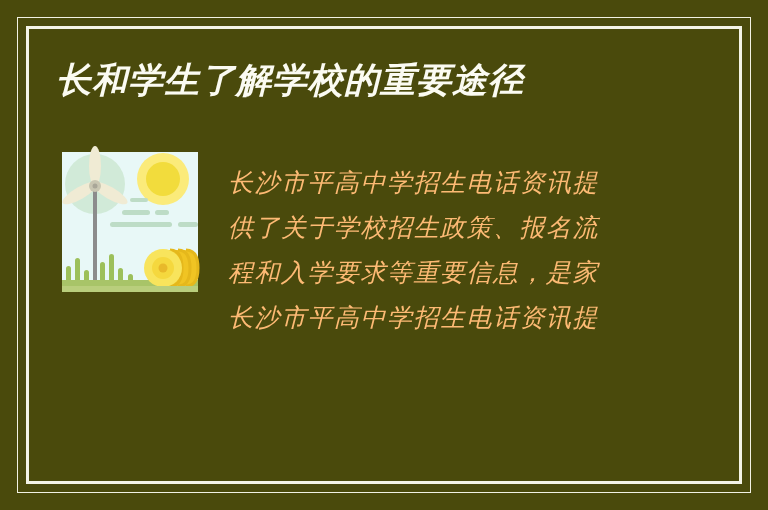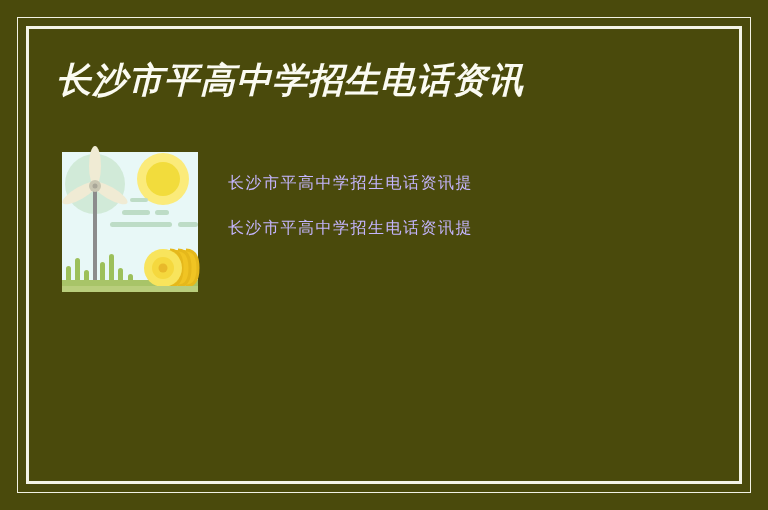--- a/index.html
+++ b/index.html
@@ -68,39 +68,40 @@
   }
   .illustration svg { display: block; }
 
   
   .body-text {
     position: absolute;
     left: 228px;
     top: 160px;
     width: 418px;
     font-family: "DejaVu Serif", "Liberation Serif", serif;
-    font-size: 16px;
+    font-size: 25px;
+    font-style: italic;
     line-height: 45px;
-    color: #c4b5fd;
+    color: #fdba74;
     letter-spacing: 1.5px;
     text-align: justify;
     overflow: hidden;
     max-height: 234px;
   }
   .body-text .ln { display: block; white-space: nowrap; }
 </style>
 </head>
 <body>
 
 <div id="card">
 
   <div class="frame-outer"></div>
   <div class="frame-inner"></div>
 
-  <div class="title">长沙市平高中学招生电话资讯</div>
+  <div class="title">长和学生了解学校的重要途径</div>
 
   <div class="illustration">
     <svg width="142" height="155" viewBox="0 0 142 155" xmlns="http://www.w3.org/2000/svg">
 
       <rect x="4" y="6" width="136" height="140" fill="#E8F8F7"></rect>
 
       <circle cx="37" cy="38" r="30" fill="#CDE7D2" opacity="0.85"></circle>
 
       <circle cx="105" cy="33" r="26" fill="#FBEB7A"></circle>
       <circle cx="105" cy="33" r="17" fill="#F2DC3C"></circle>
@@ -140,16 +141,18 @@
         <circle cx="105" cy="122" r="19" fill="#F8E45C"></circle>
         <circle cx="105" cy="122" r="11" fill="#F5D83E"></circle>
         <circle cx="105" cy="122" r="4.5" fill="#E8B92A"></circle>
       </g>
       <rect x="4" y="140" width="136" height="6" fill="#B9CE7C"></rect>
     </svg>
   </div>
 
   <div class="body-text">
     <span class="ln">长沙市平高中学招生电话资讯提</span>
+    <span class="ln">供了关于学校招生政策、报名流</span>
+    <span class="ln">程和入学要求等重要信息，是家</span>
     <span class="ln">长沙市平高中学招生电话资讯提</span>
   </div>
 
 </div>
 
 </body></html>

